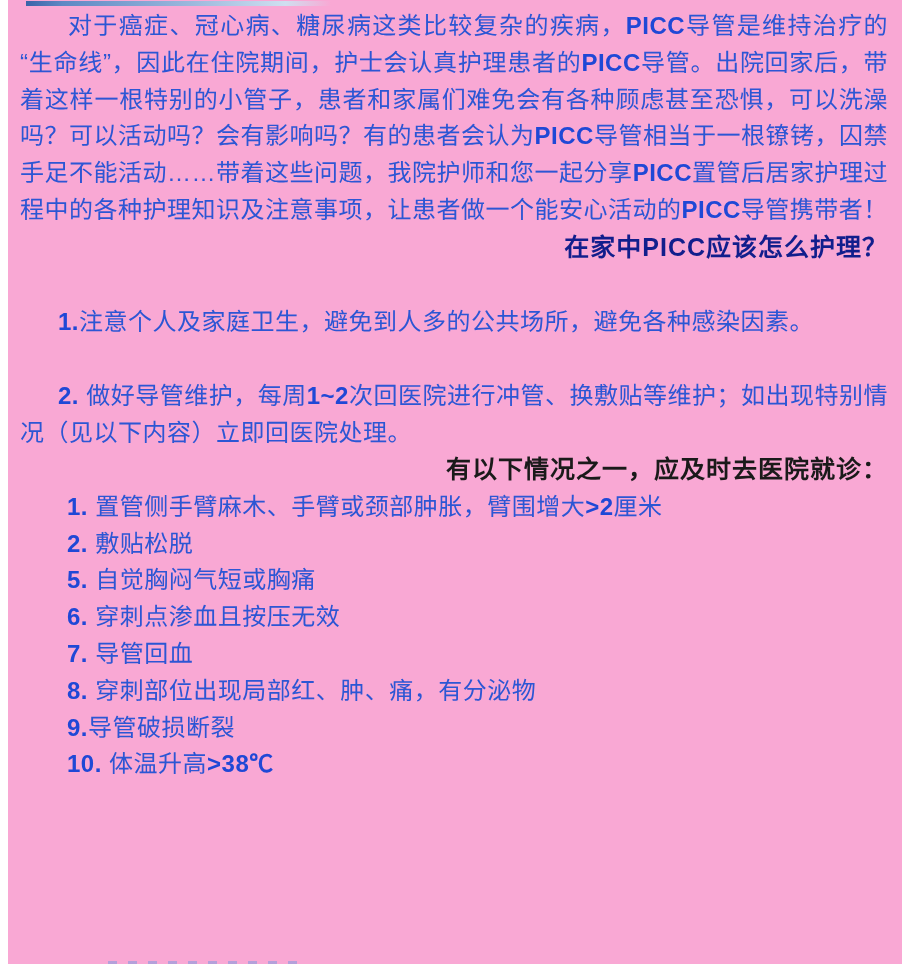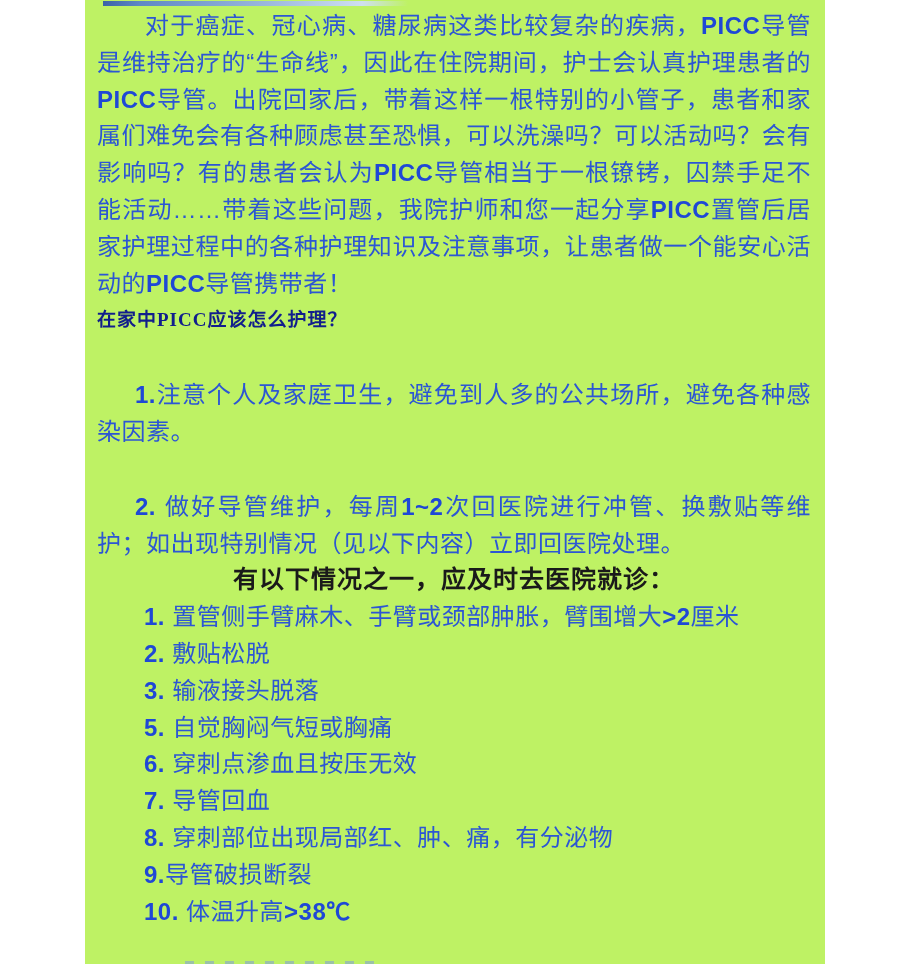--- a/index.html
+++ b/index.html
@@ -2,24 +2,24 @@
 <html lang="zh-CN"><head>
 <meta charset="utf-8">
 <style>
   html, body {
     margin: 0;
     padding: 0;
     background: #ffffff;
   }
   .page {
     position: relative;
-    width: 740px;
+    width: 894px;
     height: 964px;
     margin: 0 auto;
-    background: #bef264;
+    background: #f9a8d4;
     overflow: hidden;
     font-family: "Liberation Sans", sans-serif;
   }
   
   .top-bar {
     position: absolute;
     top: 1px;
     left: 18px;
     width: 305px;
     height: 5px;
@@ -37,31 +37,31 @@
   .intro {
     text-align: justify;
     text-indent: 48px;
   }
   .a-item {
     text-align: justify;
     text-indent: 38px;
     margin-top: 38px;
   }
   .heading-1 {
-    font-size: 19px;
+    font-size: 25px;
     font-weight: 700;
-    text-align: left;
+    text-align: right;
     color: #111e8c;
-    font-family: Liberation Serif, serif;
+    font-family: Liberation Sans, sans-serif;
     letter-spacing: 1px;
   }
   .heading-2 {
     font-size: 25px;
     font-weight: 700;
-    text-align: center;
+    text-align: right;
     color: #1a1a1a;
     font-family: "Liberation Serif", "DejaVu Serif", serif;
     letter-spacing: 1px;
   }
   .b-list { margin-left: 47px; }
   
   .content .b {
     font-weight: 700;
     color: #1f48d6;
   }
@@ -94,21 +94,20 @@
     <h2 class="heading-1">在家中PICC应该怎么护理？</h2>
 
     <p class="a-item"><span class="b">1.</span><span>注意个人及家庭卫生，避免到人多的公共场所，避免各种感染因素。</span></p>
     <p class="a-item"><span class="b">2. </span><span>做好导管维护，每周</span><span class="b">1~2</span><span>次回医院进行冲管、换敷贴等维护；如出现特别情况（见以下内容）立即回医院处理。</span></p>
 
     <h2 class="heading-2">有以下情况之一，应及时去医院就诊：</h2>
 
     <div class="b-list">
       <div class="b-item"><span class="b">1. </span><span>置管侧手臂麻木、手臂或颈部肿胀，臂围增大</span><span class="b">&gt;2</span><span>厘米</span></div>
       <div class="b-item"><span class="b">2. </span><span>敷贴松脱</span></div>
-      <div class="b-item"><span class="b">3. </span><span>输液接头脱落</span></div>
       <div class="b-item"><span class="b">5. </span><span>自觉胸闷气短或胸痛</span></div>
       <div class="b-item"><span class="b">6. </span><span>穿刺点渗血且按压无效</span></div>
       <div class="b-item"><span class="b">7. </span><span>导管回血</span></div>
       <div class="b-item"><span class="b">8. </span><span>穿刺部位出现局部红、肿、痛，有分泌物</span></div>
       <div class="b-item"><span class="b">9.</span><span>导管破损断裂</span></div>
       <div class="b-item"><span class="b">10. </span><span>体温升高</span><span class="b">&gt;38℃</span></div>
     </div>
 
   </div>
 

